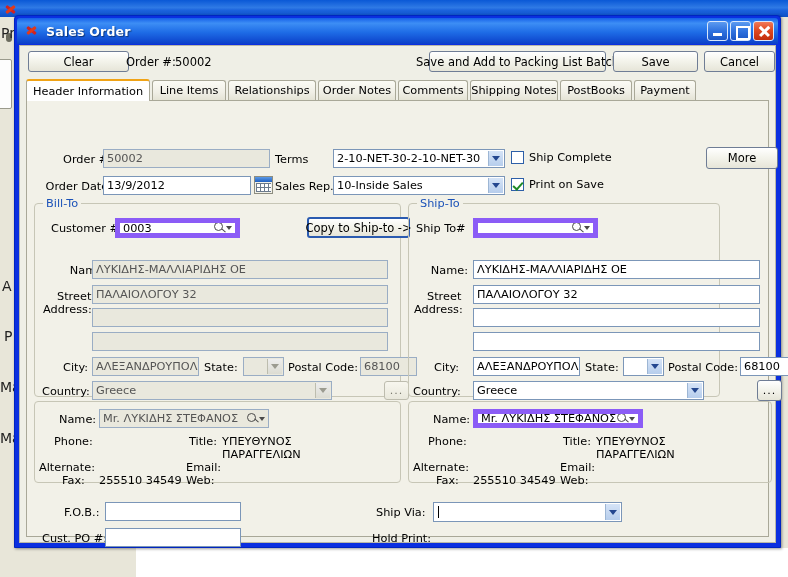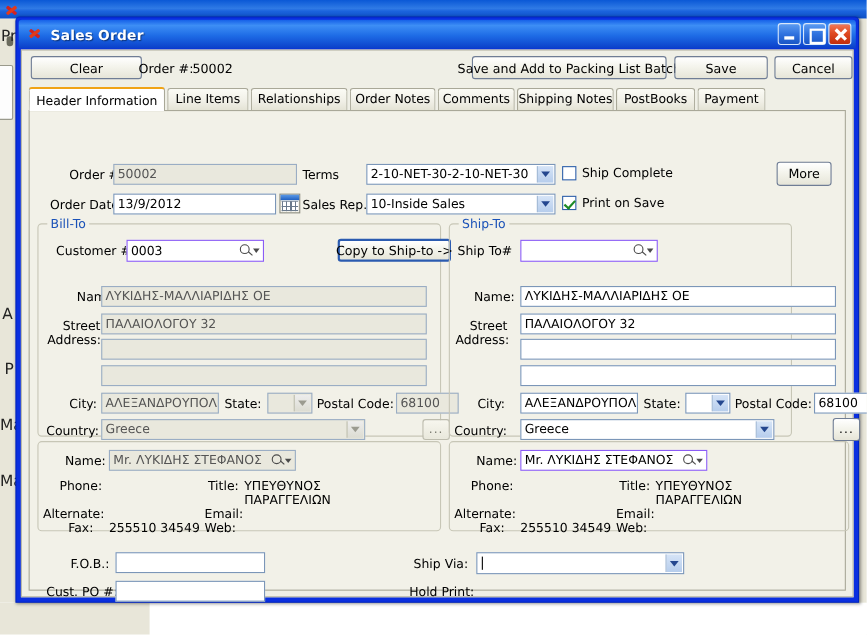--- a/index.html
+++ b/index.html
@@ -215,21 +215,21 @@
     display: block; width: 0; height: 0;
     border-left: 4px solid transparent;
     border-right: 4px solid transparent;
     border-top: 5px solid #24478f;
   }
   .combo.ro .arrow i { border-top-color: #9b9b90; }
 
   .magfield {
     position: absolute;
     background: #fff;
-    border: 1px solid #8b5cf6;
+    border: 5px solid #8b5cf6;
     font-size: 11.3px;
     display: flex; align-items: center;
     padding: 0 24px 0 3px;
     white-space: nowrap; overflow: hidden;
   }
   .magfield.ro { background: #e9e8dd; border: 1px solid #9aadc4; color: #555; }
   .mag {
     position: absolute; right: 3px; top: 50%;
     transform: translateY(-50%);
     width: 18px; height: 12px;
@@ -408,21 +408,21 @@
           <span class="arrow">
               <i></i>
             </span>
         </div>
 
         <div class="cbrow" style="left:484px; top:50px;">
           <span class="cb"></span>
           <span class="cbtxt">Ship Complete</span>
         </div>
 
-        <div class="btn" style="left:679px; top:46px; width:50px; height:22px;">More</div>
+        <div class="btn" style="left:679px; top:46px; width:72px; height:22px;">More</div>
 
         <div class="lbl" style="left:10px; top:79px; width:75px; text-align:right;">Order Date:</div>
         <div class="field" style="left:76px; top:75px; width:148px; height:19px;">13/9/2012</div>
         <div class="calicon" style="left:227px; top:75px;">
           <span class="hdr"></span>
             <span class="grid"></span>
         </div>
 
         <div class="lbl" style="left:248px; top:79px;">Sales Rep.:</div>
         <div class="combo" style="left:306px; top:75px; width:172px; height:19px;">

